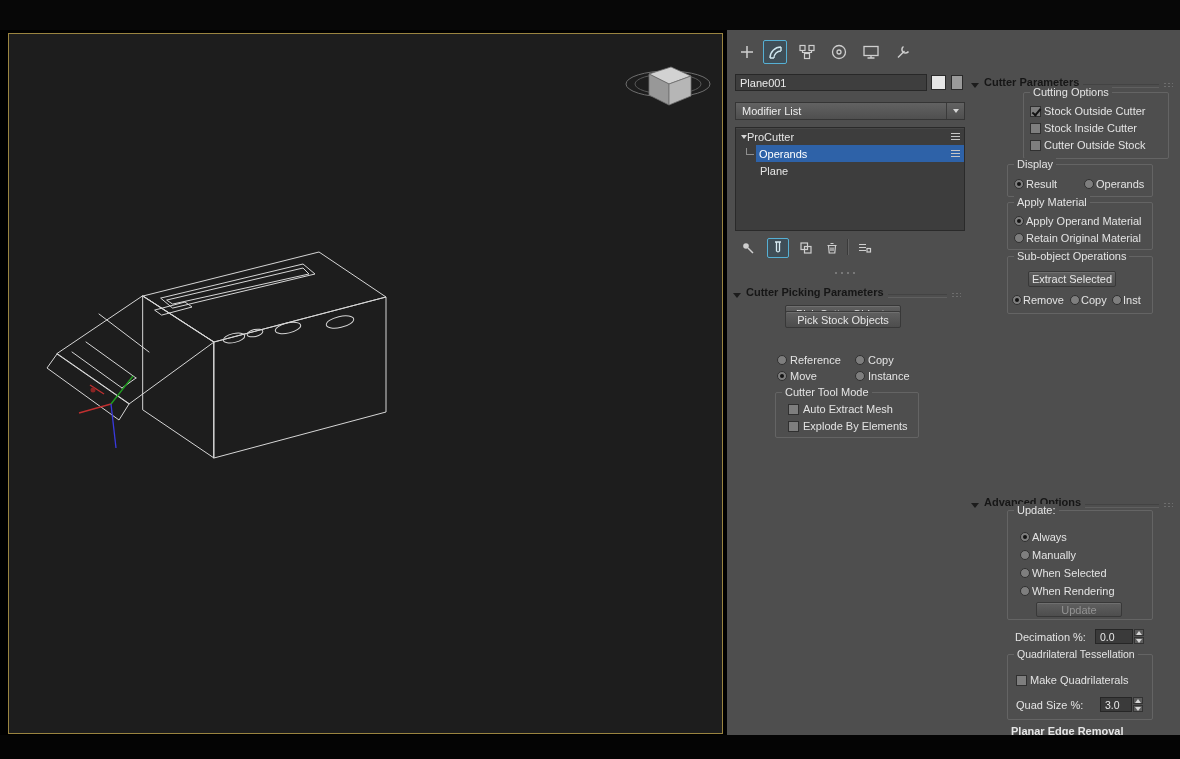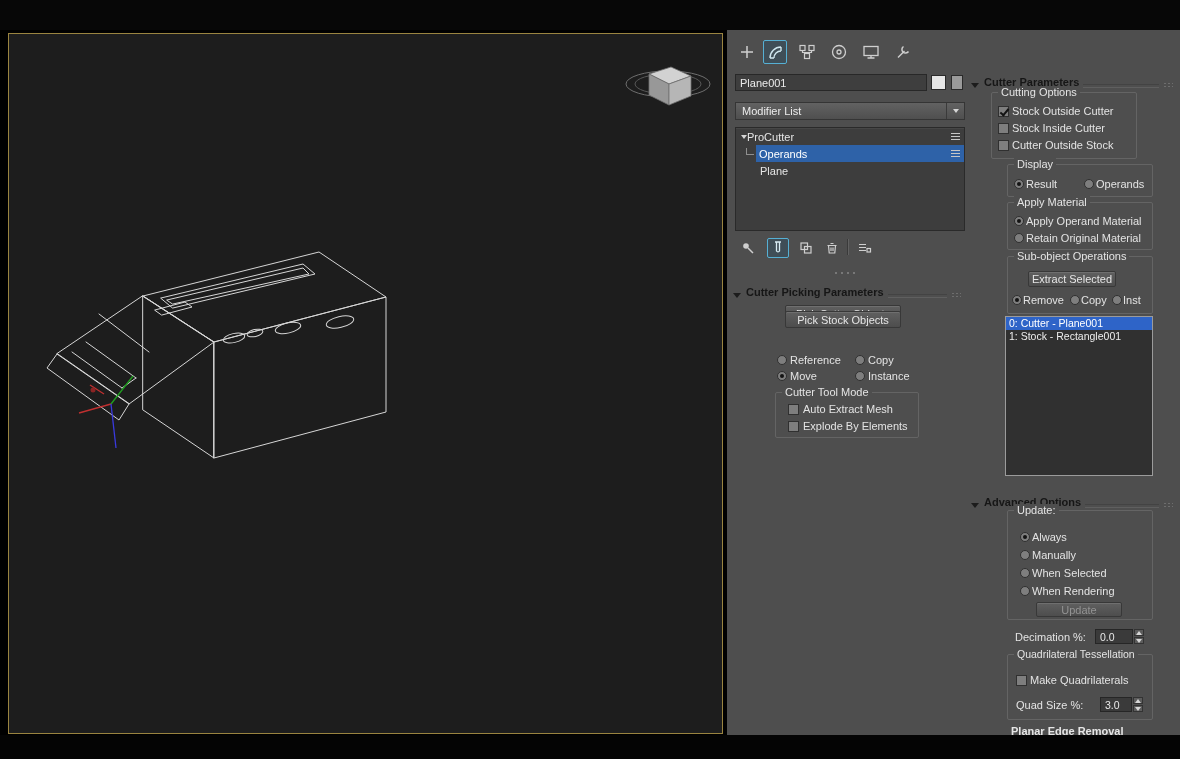--- a/index.html
+++ b/index.html
@@ -236,21 +236,21 @@
       <div class="lbl" style="left:27px;top:27px">Explode By Elements</div>
     </div>
 
     <div class="rollout-title" style="left:242px;top:42px;width:208px;height:16px">
       <div class="tri-dn-d"></div>
       <span>Cutter Parameters</span>
       <div class="rt-line"></div>
       <div class="rt-dots"></div>
     </div>
 
-    <div class="group" style="left:264px;top:62px;width:146px;height:67px">
+    <div class="group" style="left:296px;top:62px;width:146px;height:67px">
       <div class="glabel">Cutting Options</div>
       <div class="cb checked" style="left:6px;top:13px"></div>
       <div class="lbl" style="left:20px;top:12px">Stock Outside Cutter</div>
       <div class="cb" style="left:6px;top:30px"></div>
       <div class="lbl" style="left:20px;top:29px">Stock Inside Cutter</div>
       <div class="cb" style="left:6px;top:47px"></div>
       <div class="lbl" style="left:20px;top:46px">Cutter Outside Stock</div>
     </div>
 
     <div class="group" style="left:280px;top:134px;width:146px;height:33px">
@@ -273,24 +273,20 @@
       <div class="glabel">Sub-object Operations</div>
       <div class="btn" style="left:20px;top:14px;width:88px;height:16px">Extract Selected</div>
       <div class="radio sel" style="left:4px;top:38px"></div>
       <div class="lbl" style="left:15px;top:37px">Remove</div>
       <div class="radio" style="left:62px;top:38px"></div>
       <div class="lbl" style="left:73px;top:37px">Copy</div>
       <div class="radio" style="left:104px;top:38px"></div>
       <div class="lbl" style="left:115px;top:37px">Inst</div>
     </div>
 
-    <div class="listbox" style="left:278px;top:286px;width:148px;height:160px">
-      <div class="list-row sel">0: Cutter - Plane001</div>
-      <div class="list-row">1: Stock - Rectangle001</div>
-    </div>
 
     <div class="rollout-title" style="left:242px;top:462px;width:208px;height:16px">
       <div class="tri-dn-d"></div>
       <span>Advanced Options</span>
       <div class="rt-line"></div>
       <div class="rt-dots"></div>
     </div>
 
     <div class="group" style="left:280px;top:480px;width:146px;height:110px">
       <div class="glabel">Update:</div>

